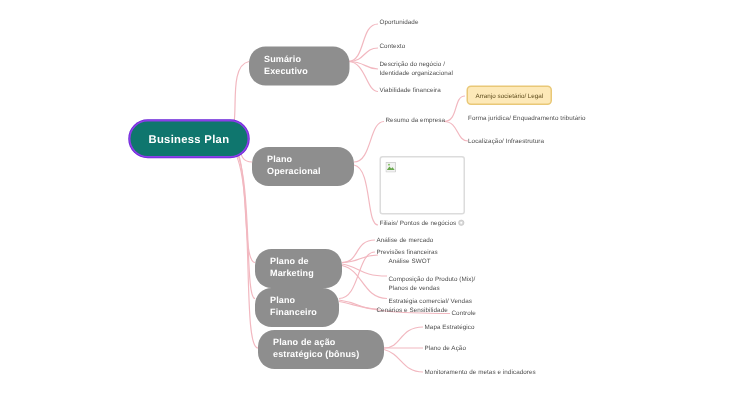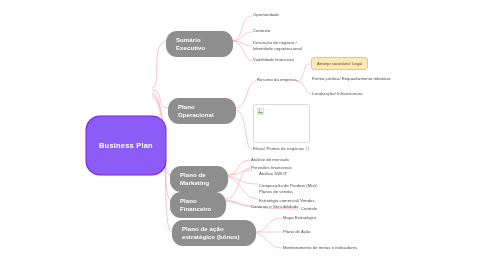--- a/index.html
+++ b/index.html
@@ -10,30 +10,29 @@
     font-family:"Liberation Sans", sans-serif;
     overflow:hidden;
     position:relative;
   }
   #canvas { position:absolute; inset:0; width:486px; height:270px; }
   #edges { position:absolute; left:0; top:0; width:486px; height:270px; }
 
   .node { position:absolute; white-space:nowrap; }
 
   .root {
-    background:#8b5cf6;
+    background:#0f766e;
     border:1.2px solid #8b3fe8;
     color:#ffffff;
     border-radius:14px;
     font-size:7.5px;
     font-weight:bold;
-    padding:24px 12px;
+    padding:7px 12px;
     letter-spacing:.2px;
     box-shadow:0 0 0 .5px #6a23d8;
-    margin-top:36px;
   }
   .branch {
     background:#8e8e8e;
     color:#ffffff;
     border-radius:11px;
     font-size:6px;
     font-weight:bold;
     padding:5px 10px;
     letter-spacing:.1px;
     line-height:1.35;

